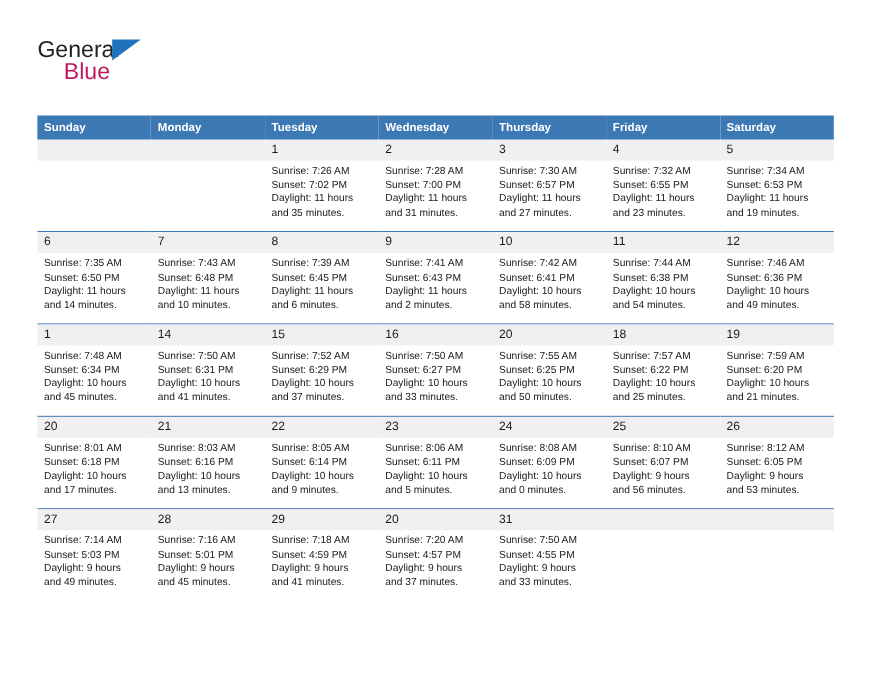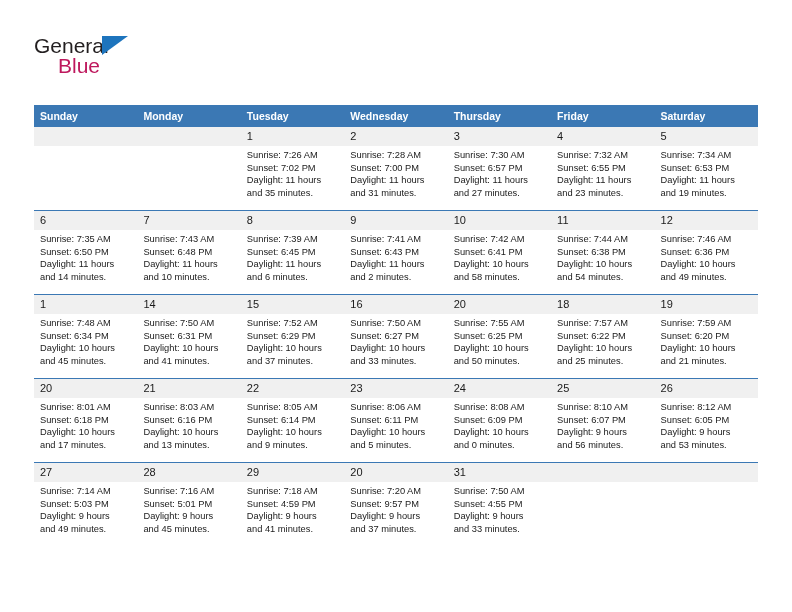--- a/index.html
+++ b/index.html
@@ -498,21 +498,21 @@
                 <div>Daylight: 9 hours</div>
                 <div>and 41 minutes.</div>
               </div>
             </div>
           </td>
           <td>
             <div class="daycell">
               <div class="daynum">20</div>
               <div class="info">
                 <div>Sunrise: 7:20 AM</div>
-                <div>Sunset: 9:57 PM</div>
+                <div>Sunset: 4:57 PM</div>
                 <div>Daylight: 9 hours</div>
                 <div>and 37 minutes.</div>
               </div>
             </div>
           </td>
           <td>
             <div class="daycell">
               <div class="daynum">31</div>
               <div class="info">
                 <div>Sunrise: 7:50 AM</div>

